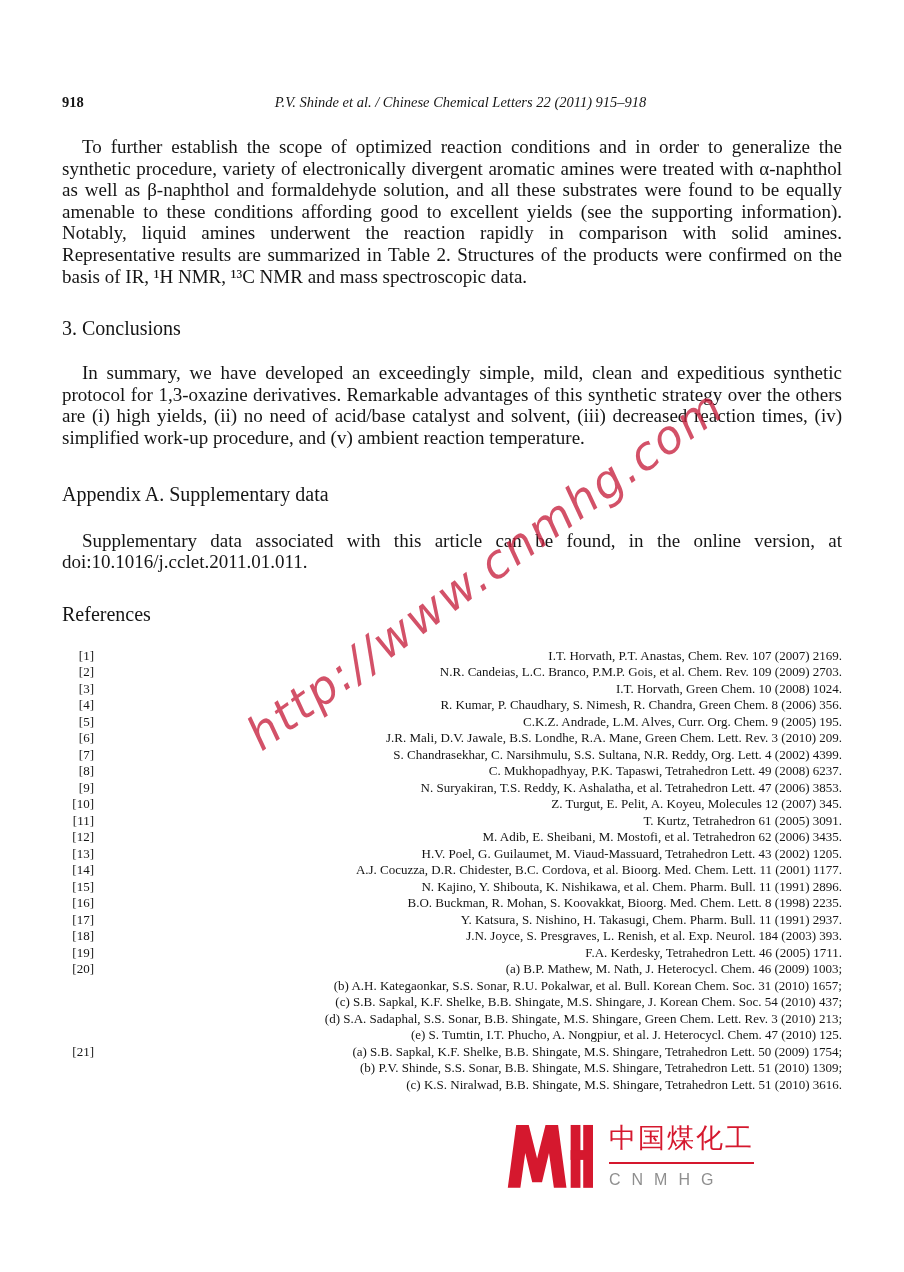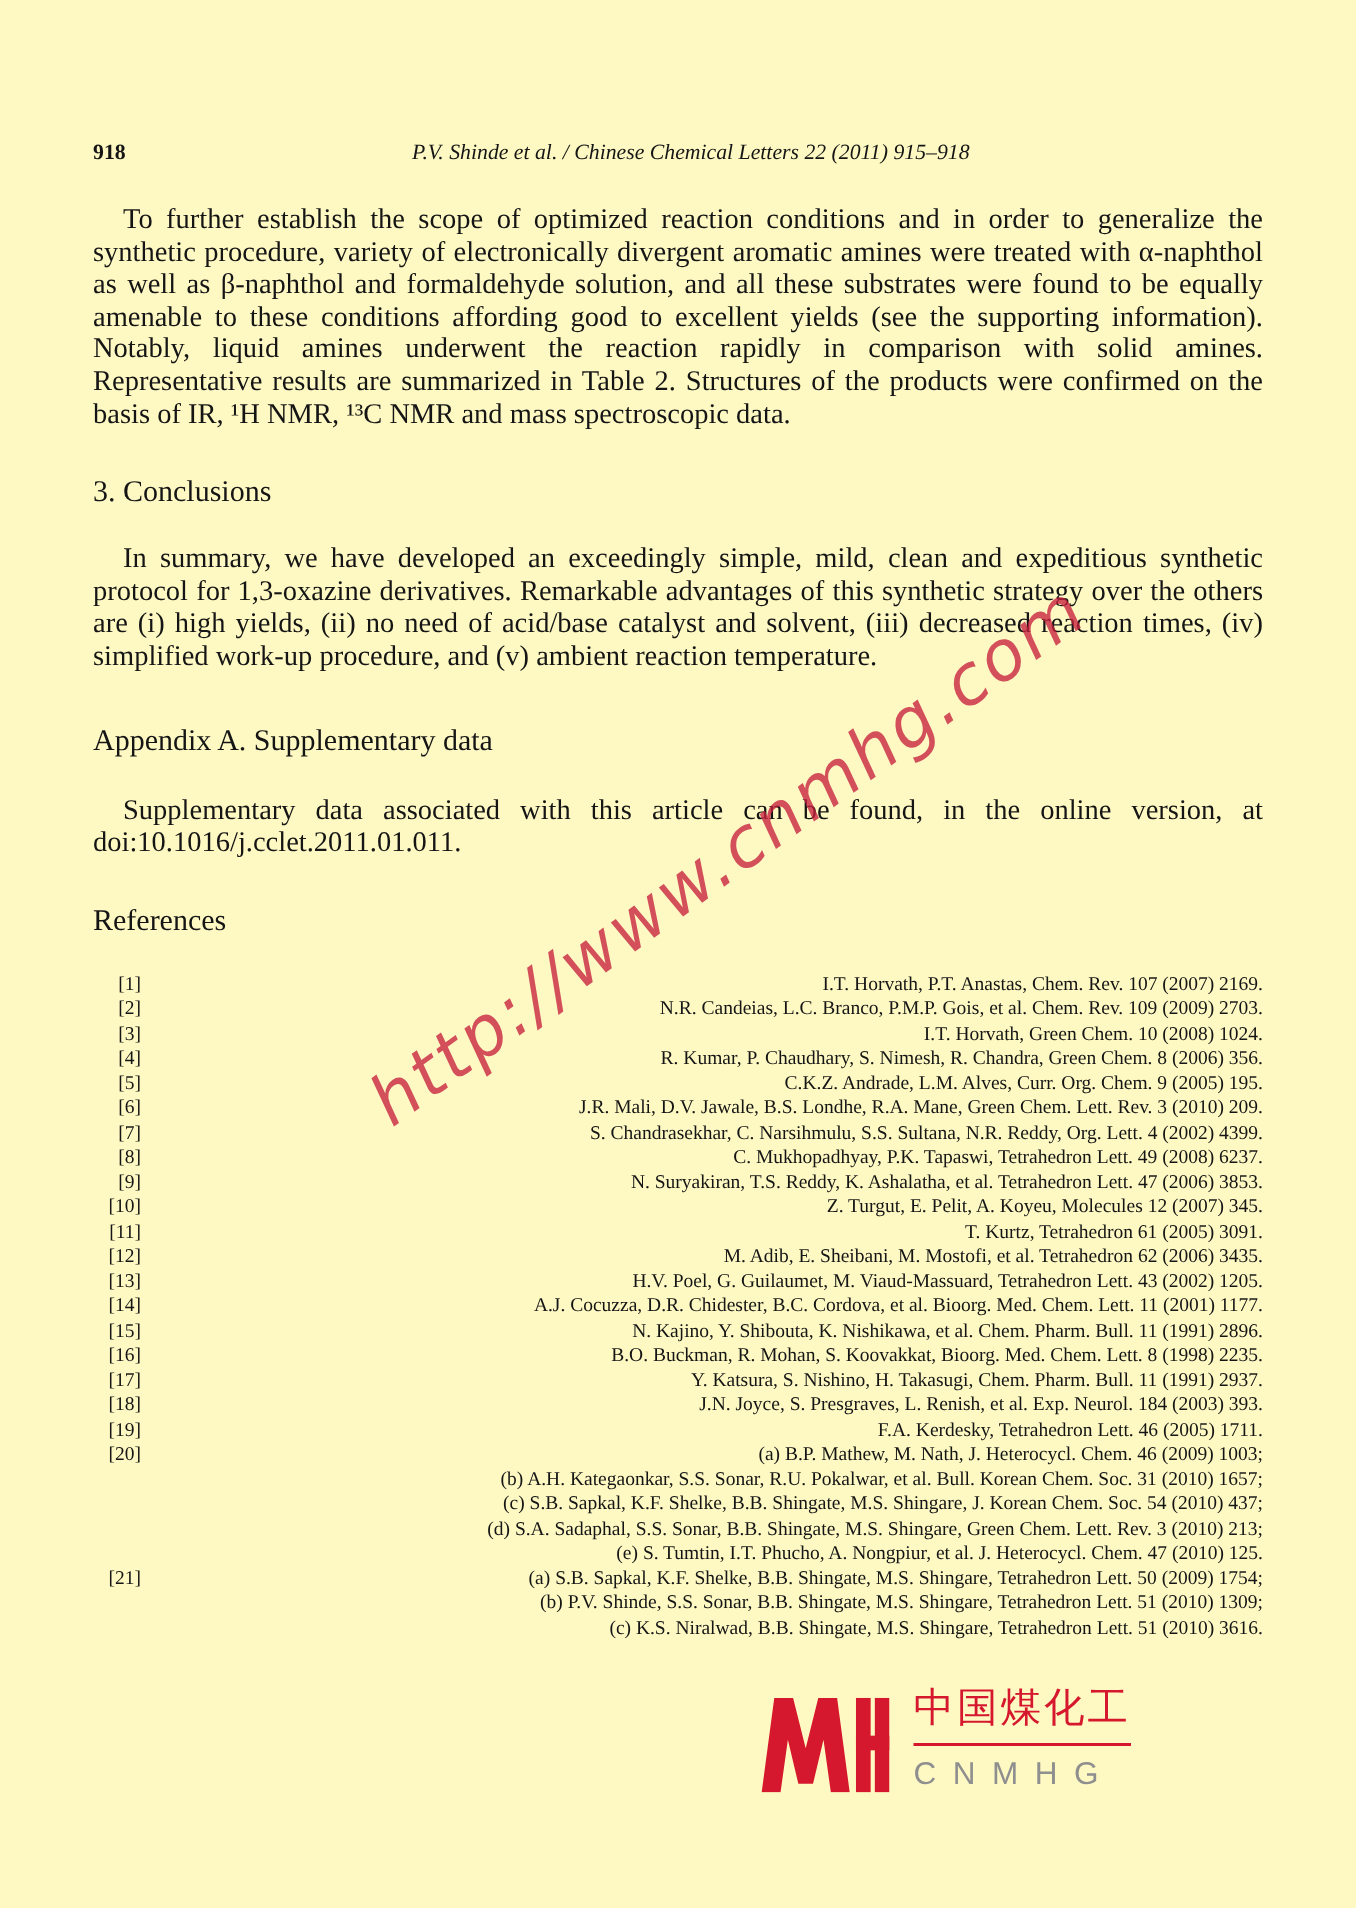--- a/index.html
+++ b/index.html
@@ -2,21 +2,21 @@
 <html><head>
 <meta charset="utf-8">
 <style>
   * { margin: 0; padding: 0; box-sizing: border-box; }
   html, body { background: #e8e8e8; }
   .page {
     position: relative;
     width: 904px;
     height: 1272px;
     margin: 0 auto;
-    background: #fef9c3;
+    background: #ffffff;
     font-family: "Liberation Serif", serif;
     color: #151515;
     overflow: hidden;
   }
   .content { padding: 94px 62px 0 62px; }
 
   .running-head {
     position: relative;
     text-align: center;
     font-size: 14.5px;
@@ -68,36 +68,36 @@
     color: rgba(199, 32, 62, 0.78);
     white-space: nowrap;
     pointer-events: none;
   }
 
   .logo-block {
     position: absolute;
     left: 505px;
     top: 1120px;
     display: flex;
-    align-items: flex-end;
+    align-items: center;
     gap: 16px;
   }
   .logo-mark { display: block; }
   .logo-text { display: flex; flex-direction: column; }
   .logo-cn {
     font-family: "Liberation Sans", sans-serif;
     font-size: 27px;
     color: #d5182e;
     letter-spacing: 2px;
     border-bottom: 2px solid #d5182e;
     padding-bottom: 6px;
   }
   .logo-en {
     font-family: "Liberation Sans", sans-serif;
-    font-size: 21px;
+    font-size: 16px;
     letter-spacing: 11px;
     color: #8f8f8f;
     margin-top: 7px;
   }
 </style>
 </head>
 <body>
 
 <div class="page">
   <div class="content">

